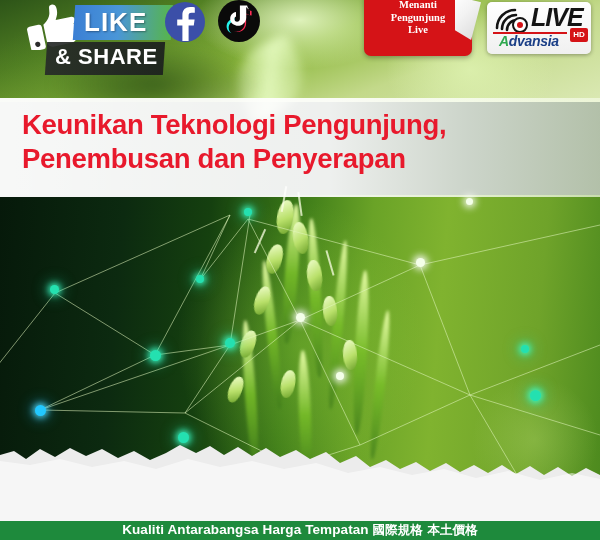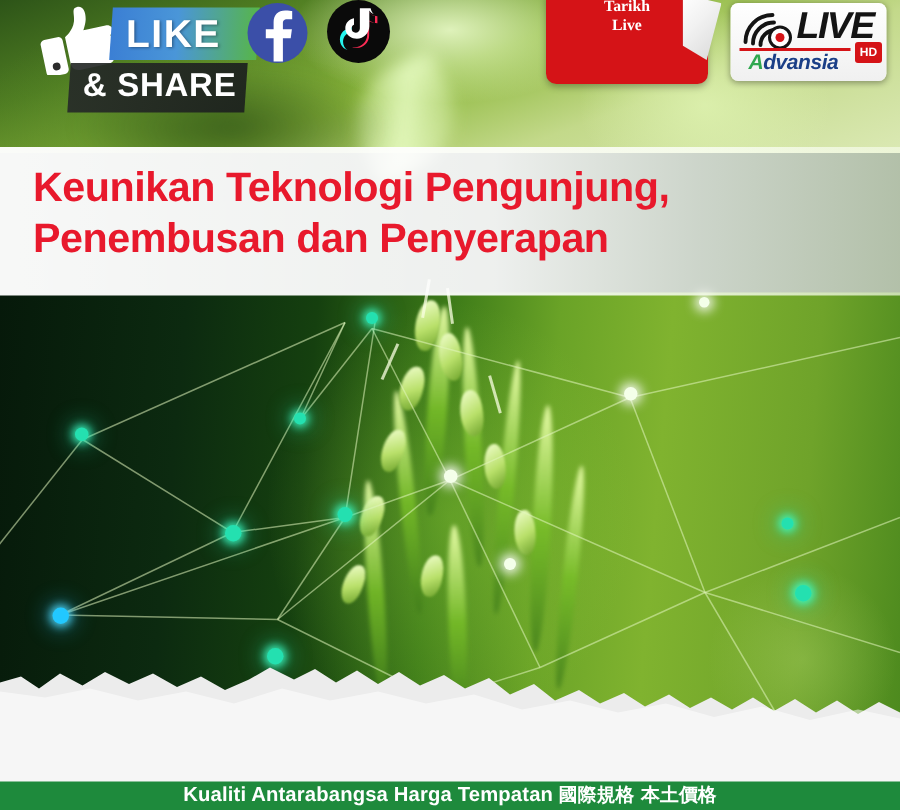--- a/index.html
+++ b/index.html
@@ -299,21 +299,22 @@
         c-0.9,0 -1.8,-0.2 -2.6,-0.4 c1.2,0.5 2.5,0.8 3.9,0.8 c4.6,0 8.3,-3.7 8.3,-8.3 V13.6 c1.6,1.1 3.5,1.8 5.5,1.9 v-4.6
         c-2.7,-0.3 -4.9,-1.6 -6.1,-3.4 Z"></path>
       <path fill="#fff" d="M24.8,5.5 h4.3 c0.3,1.6 1,2.9 2.1,3.9 c-1.2,-0.5 -2.2,-1.3 -3,-2.4 v10.5 c0,4.6 -3.7,8.3 -8.3,8.3
         c-1.8,0 -3.4,-0.6 -4.8,-1.5 c-1.8,-1.2 -2.9,-3.2 -2.9,-5.5 c0,-3.4 2.4,-6.2 5.8,-6.7 v4.4 c-1,0.4 -1.7,1.4 -1.7,2.5
         c0,1.5 1.2,2.8 2.8,2.8 c1.5,0 2.8,-1.2 2.8,-2.8 V5.5 Z"></path>
     </svg>
   </div>
 
   <div class="ribbon">
     <div class="ribbon-txt">
-      <div>Tarikh</div>
+      <div>Menanti</div>
+      <div>Pengunjung</div>
       <div>Live</div>
     </div>
   </div>
   <div class="ribbon-fold"></div>
 
   <div class="live-badge">
     <svg class="wave" viewBox="0 0 40 26">
       <g fill="none" stroke="#141414" stroke-width="2.6" stroke-linecap="round">
         <path d="M6,22 A18,18 0 0 1 24,4"></path>
         <path d="M11,23 A14,14 0 0 1 25,9"></path>

